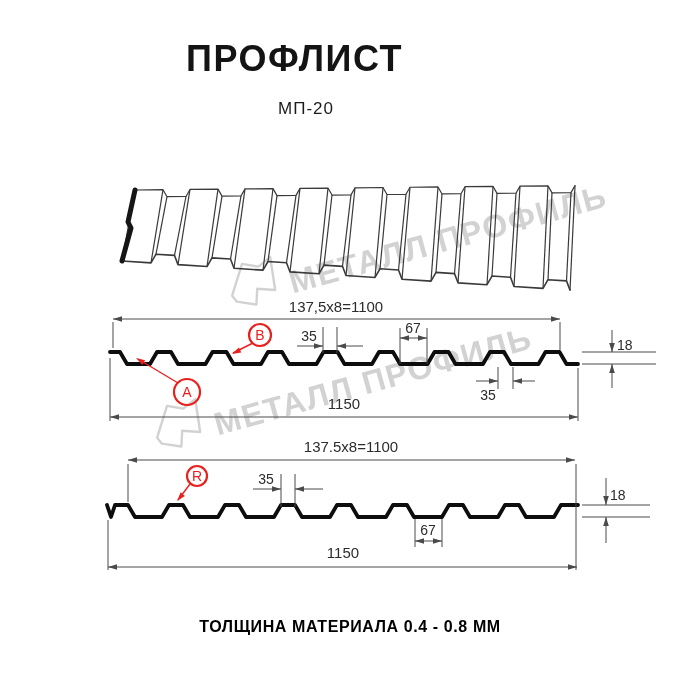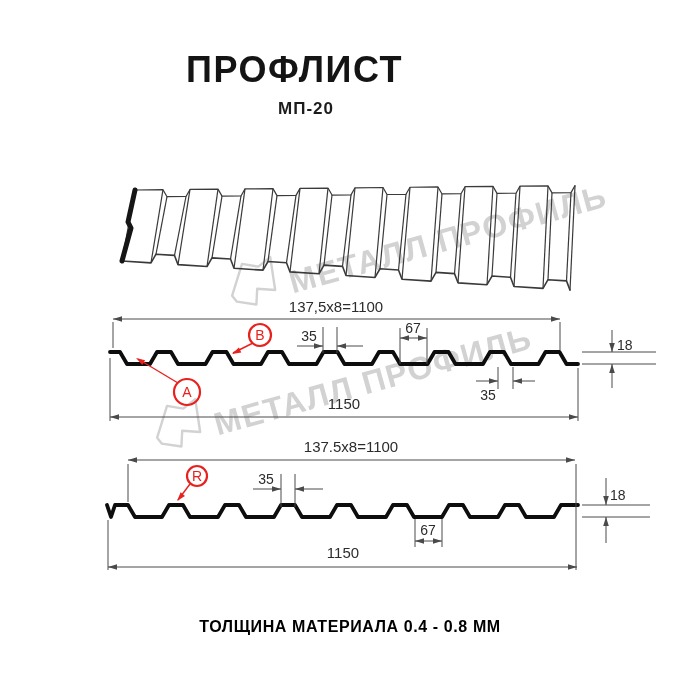--- a/index.html
+++ b/index.html
@@ -1,22 +1,22 @@
 <!DOCTYPE html>
 <html><head>
 <meta charset="utf-8">
 <style>
   html,body{margin:0;padding:0;background:#ffffff;}
   body{width:700px;height:700px;position:relative;overflow:hidden;
        font-family:"Liberation Sans", sans-serif;}
   .abs{position:absolute;}
-  .page-title{top:49px;left:0;width:589px;text-align:center;
+  .page-title{top:38px;left:0;width:589px;text-align:center;
       font-size:36px;font-weight:800;letter-spacing:1.5px;color:#141414;}
   .page-subtitle{top:99px;left:0;width:612px;text-align:center;
-      font-size:17px;font-weight:700;letter-spacing:1px;color:#1c1c1c;}
+      font-size:17px;font-weight:400;letter-spacing:1px;color:#1c1c1c;}
   .footer-note{top:618px;left:0;width:700px;text-align:center;
       font-size:16px;font-weight:700;letter-spacing:.6px;color:#000000;}
   svg{position:absolute;top:0;left:0;}
   .dim{font-family:"Liberation Sans",sans-serif;font-size:15px;fill:#2c2c2c;}
   .dim-s{font-size:14px;}
   .redlbl{font-family:"Liberation Sans",sans-serif;font-size:14px;fill:#e8211d;}
   .wmtext{font-family:"Liberation Sans",sans-serif;font-weight:700;
       font-size:32px;letter-spacing:1.5px;fill:#d2d2d2;}
 </style>
 </head>

